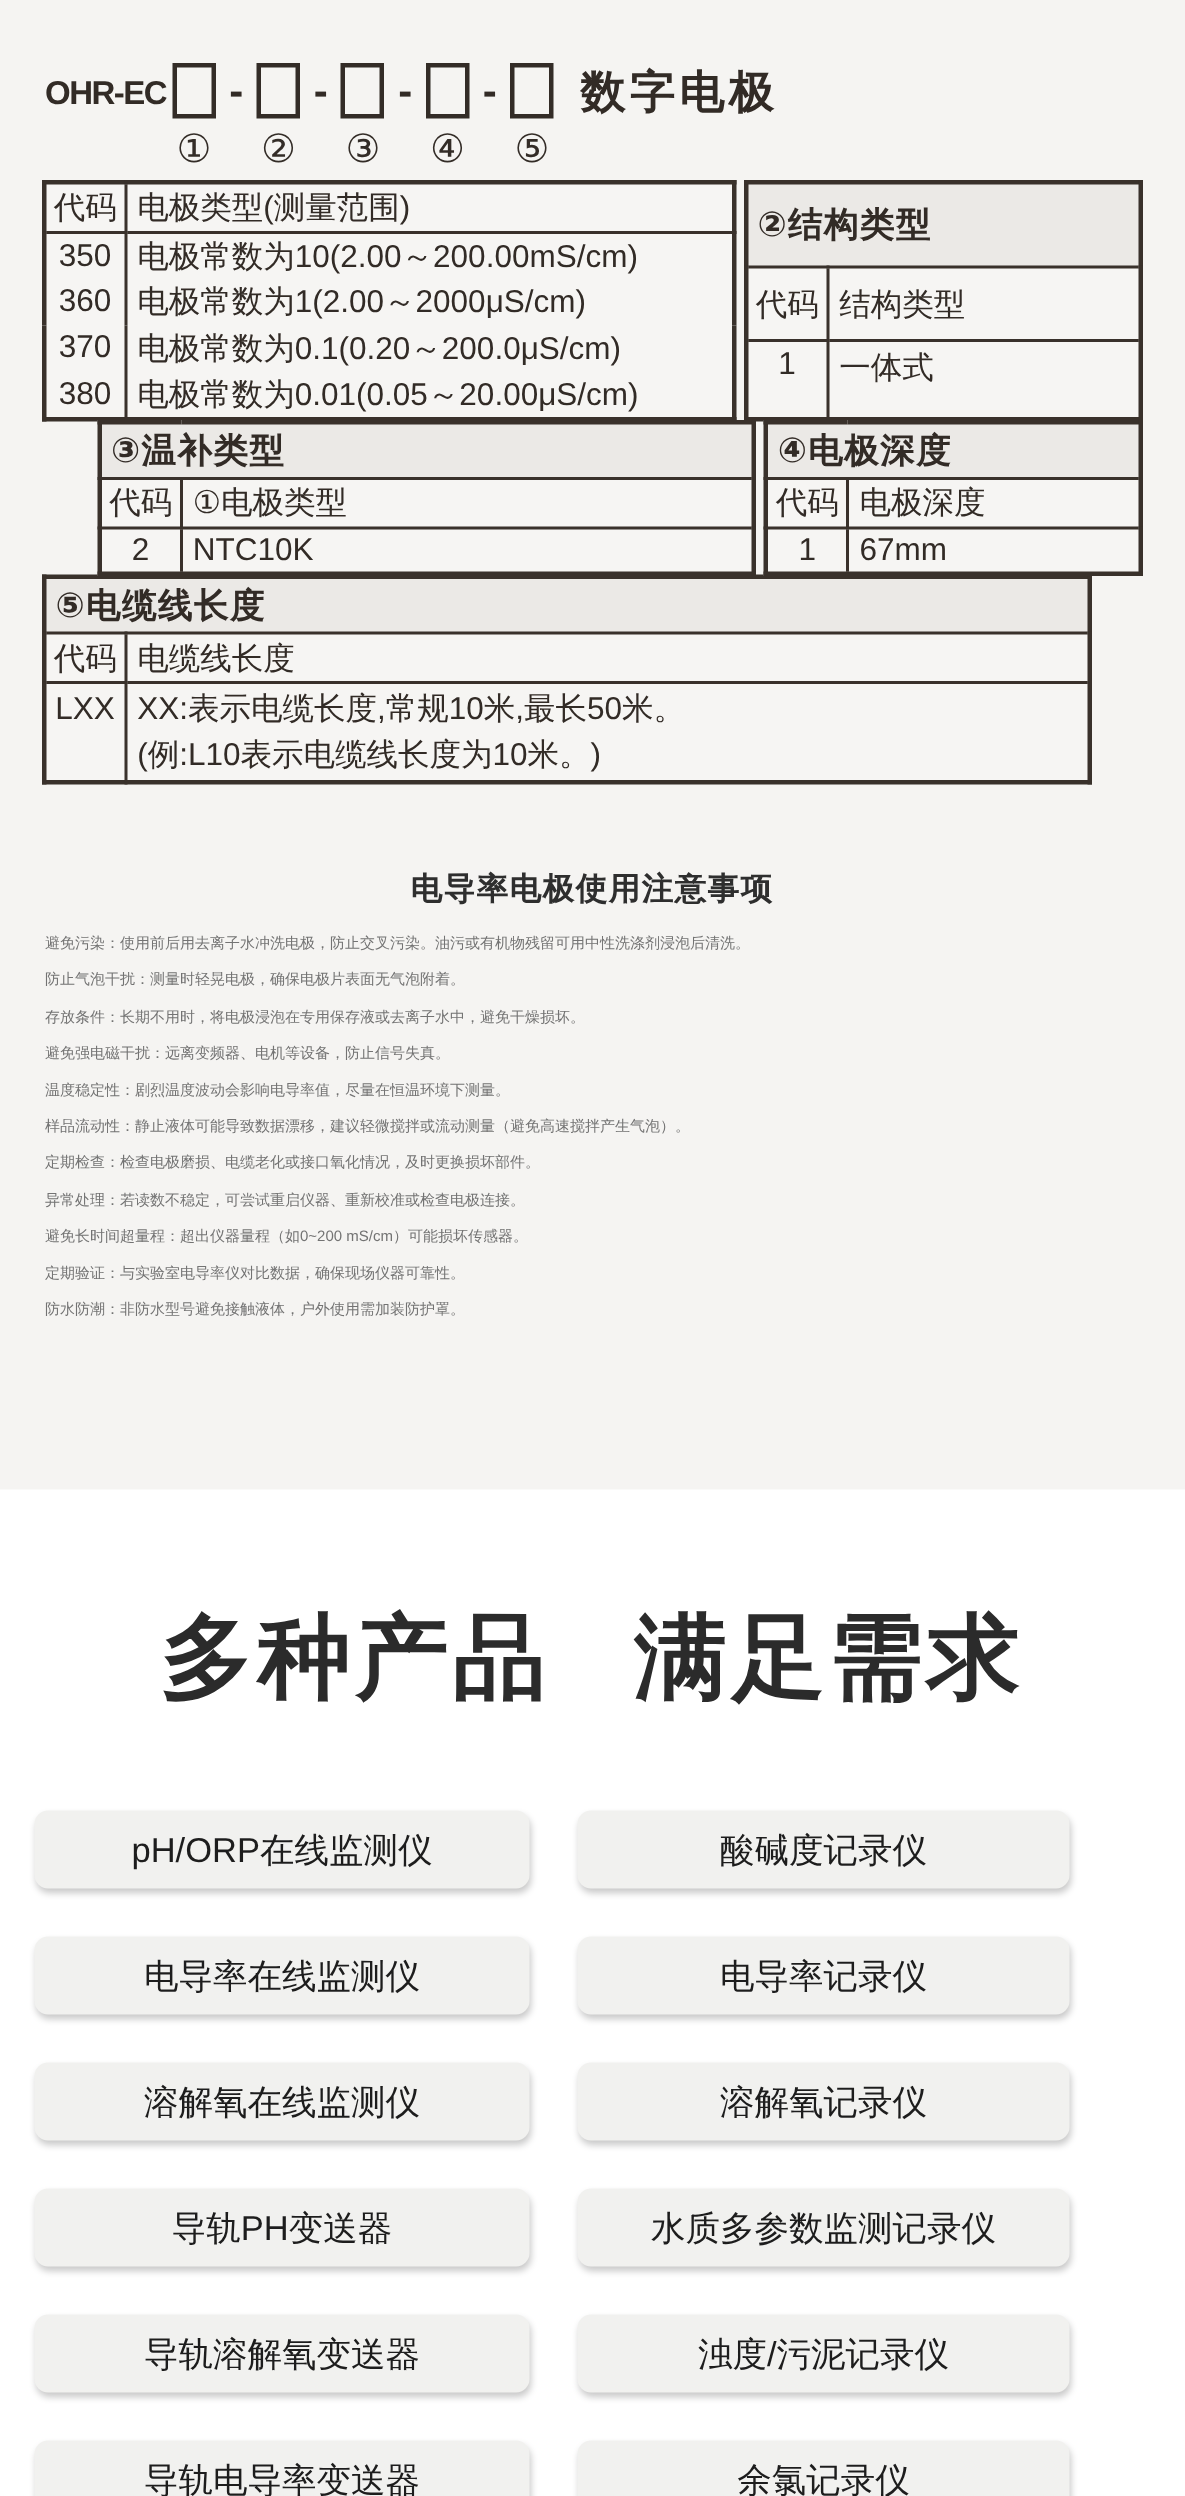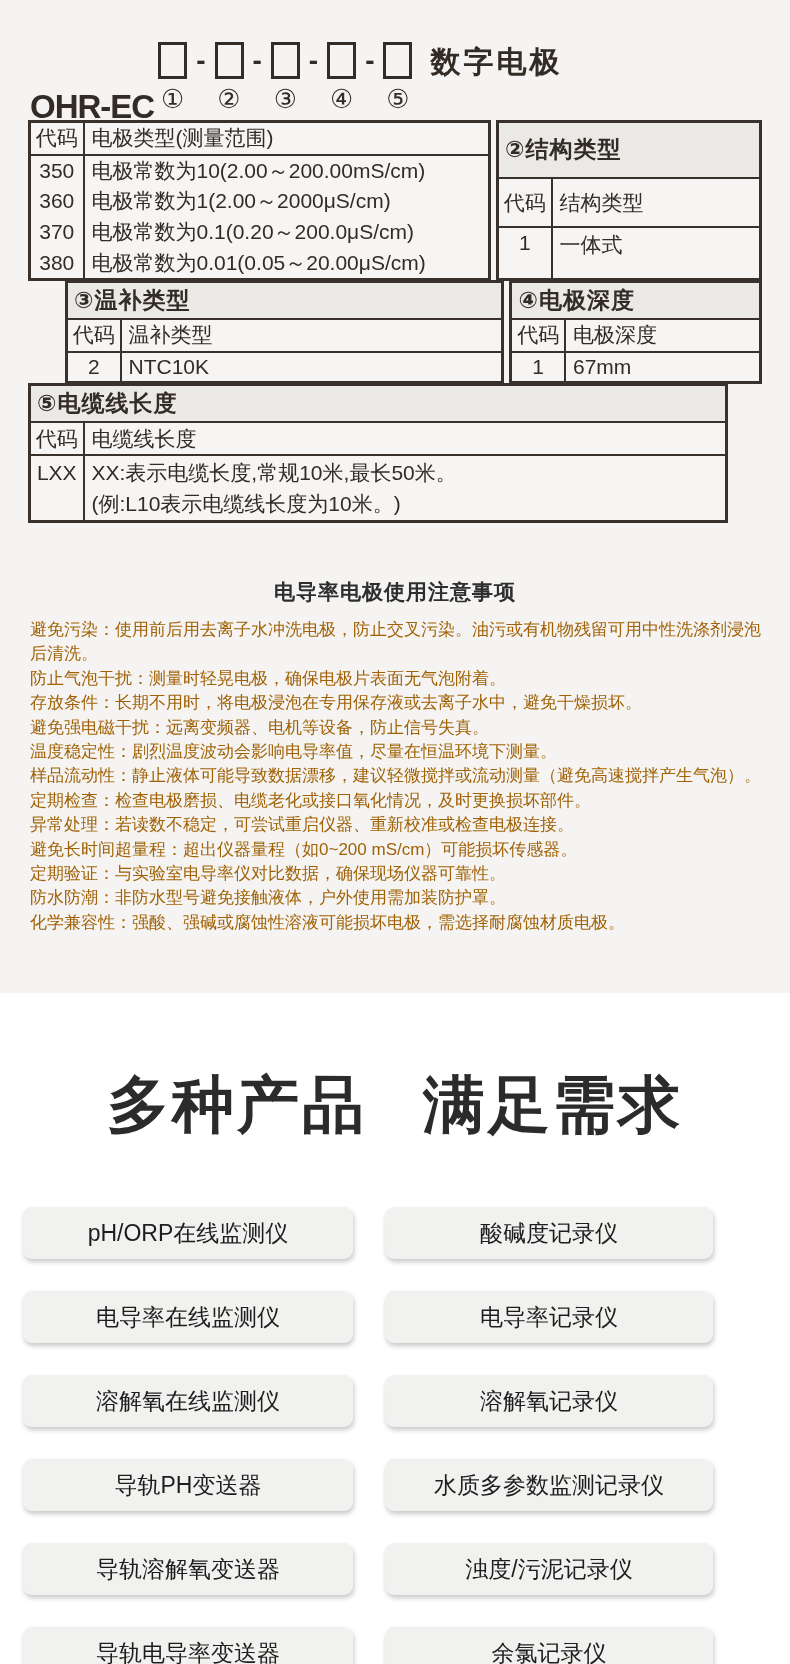--- a/index.html
+++ b/index.html
@@ -4,21 +4,21 @@
 <style>
   * { margin:0; padding:0; box-sizing:border-box; }
   html,body { width:790px; }
   body { font-family:"Liberation Sans","DejaVu Sans",sans-serif; color:#322b26; }
   .page { position:relative; width:790px; height:1664px; overflow:hidden; background:#f5f4f2; }
   .gray-zone { position:absolute; top:0; left:0; width:790px; height:993px; background:#f5f4f2; }
   .white-zone { position:absolute; top:993px; left:0; width:790px; height:671px; background:#ffffff; }
 
   
   .code-line { position:absolute; top:42px; left:30px; display:flex; align-items:flex-start; }
-  .code-prefix { font-size:33px; font-weight:600; line-height:39px; letter-spacing:-1px;margin-top:45px; }
+  .code-prefix { font-size:22px; font-weight:600; line-height:39px; letter-spacing:-1px; }
   .code-slot { display:flex; flex-direction:column; align-items:center; margin:0 4px; }
   .code-box { width:29px; height:37px; border:3px solid #332c27; background:transparent; }
   .code-circ { margin-top:7px; font-size:26px; line-height:26px; color:#332c27; }
   .code-dash { font-size:28px; font-weight:700; line-height:37px; margin:0 5px; }
   .code-suffix { font-size:30px; font-weight:600; line-height:39px; margin-left:14px; letter-spacing:3px; }
 
   
   .spec-wrap { position:absolute; top:120px; left:28px; width:734px; }
   .trow { display:flex; gap:5px; }
   table.spec { border-collapse:collapse; border:3px solid #39312b; table-layout:fixed; background:#f6f5f3; }
@@ -34,21 +34,21 @@
   .spec tr.sub td { height:33px; border-bottom:2px solid #39312b; }
   .spec tr.data td { height:31px; border-top:0; border-bottom:0; }
   .spec td.code { text-align:center; padding:1px 2px; }
   .spec td.tall { height:124px; vertical-align:top; padding-top:3px; }
   .spec td.two-line { height:64px; line-height:31px; }
 
   
   .notes-title { position:absolute; top:578px; left:0; width:790px; text-align:center;
                  font-size:21px; font-weight:700; letter-spacing:1px; color:#2e2e2e; }
   .notes-body { position:absolute; top:618px; left:30px; width:734px;
-                font-size:17px; line-height:24.4px; color:#a16207; }
+                font-size:10px; line-height:24.4px; color:#737373; }
   .notes-body p { margin:0; }
 
   
   .products-heading { position:absolute; top:70px; left:0; width:790px;
                       display:flex; justify-content:center; gap:56px;
                       font-size:62px; font-weight:900; color:#2b2b2b; letter-spacing:3px; }
   .btn-grid { position:absolute; top:214px; left:23px;
               display:grid; grid-template-columns:330px 328px; column-gap:85px; row-gap:17px;gap:32px; }
   .pbtn { height:52px; background:#f1f1ef; border-radius:9px;
           box-shadow:1px 3px 5px rgba(0,0,0,0.22);
@@ -148,21 +148,21 @@
           <colgroup>
               <col class="c-code">
               <col>
             </colgroup>
           <tbody>
               <tr>
                 <th class="sec" colspan="2">③温补类型</th>
               </tr>
           <tr class="sub">
             <td class="code">代码</td>
-            <td>温补类型</td>
+            <td>①电极类型</td>
           </tr>
           <tr class="data">
             <td class="code">2</td>
             <td>NTC10K</td>
           </tr>
         </tbody>
           </table>
         <table class="spec t-right">
           <colgroup>
               <col class="c-code">
@@ -215,21 +215,20 @@
       <p>防止气泡干扰：测量时轻晃电极，确保电极片表面无气泡附着。</p>
       <p>存放条件：长期不用时，将电极浸泡在专用保存液或去离子水中，避免干燥损坏。</p>
       <p>避免强电磁干扰：远离变频器、电机等设备，防止信号失真。</p>
       <p>温度稳定性：剧烈温度波动会影响电导率值，尽量在恒温环境下测量。</p>
       <p>样品流动性：静止液体可能导致数据漂移，建议轻微搅拌或流动测量（避免高速搅拌产生气泡）。</p>
       <p>定期检查：检查电极磨损、电缆老化或接口氧化情况，及时更换损坏部件。</p>
       <p>异常处理：若读数不稳定，可尝试重启仪器、重新校准或检查电极连接。</p>
       <p>避免长时间超量程：超出仪器量程（如0~200 mS/cm）可能损坏传感器。</p>
       <p>定期验证：与实验室电导率仪对比数据，确保现场仪器可靠性。</p>
       <p>防水防潮：非防水型号避免接触液体，户外使用需加装防护罩。</p>
-      <p>化学兼容性：强酸、强碱或腐蚀性溶液可能损坏电极，需选择耐腐蚀材质电极。</p>
     </div>
   </div>
 
   <div class="white-zone">
     <div class="products-heading">
       <span>多种产品</span>
       <span>满足需求</span>
     </div>
 
     <div class="btn-grid">

